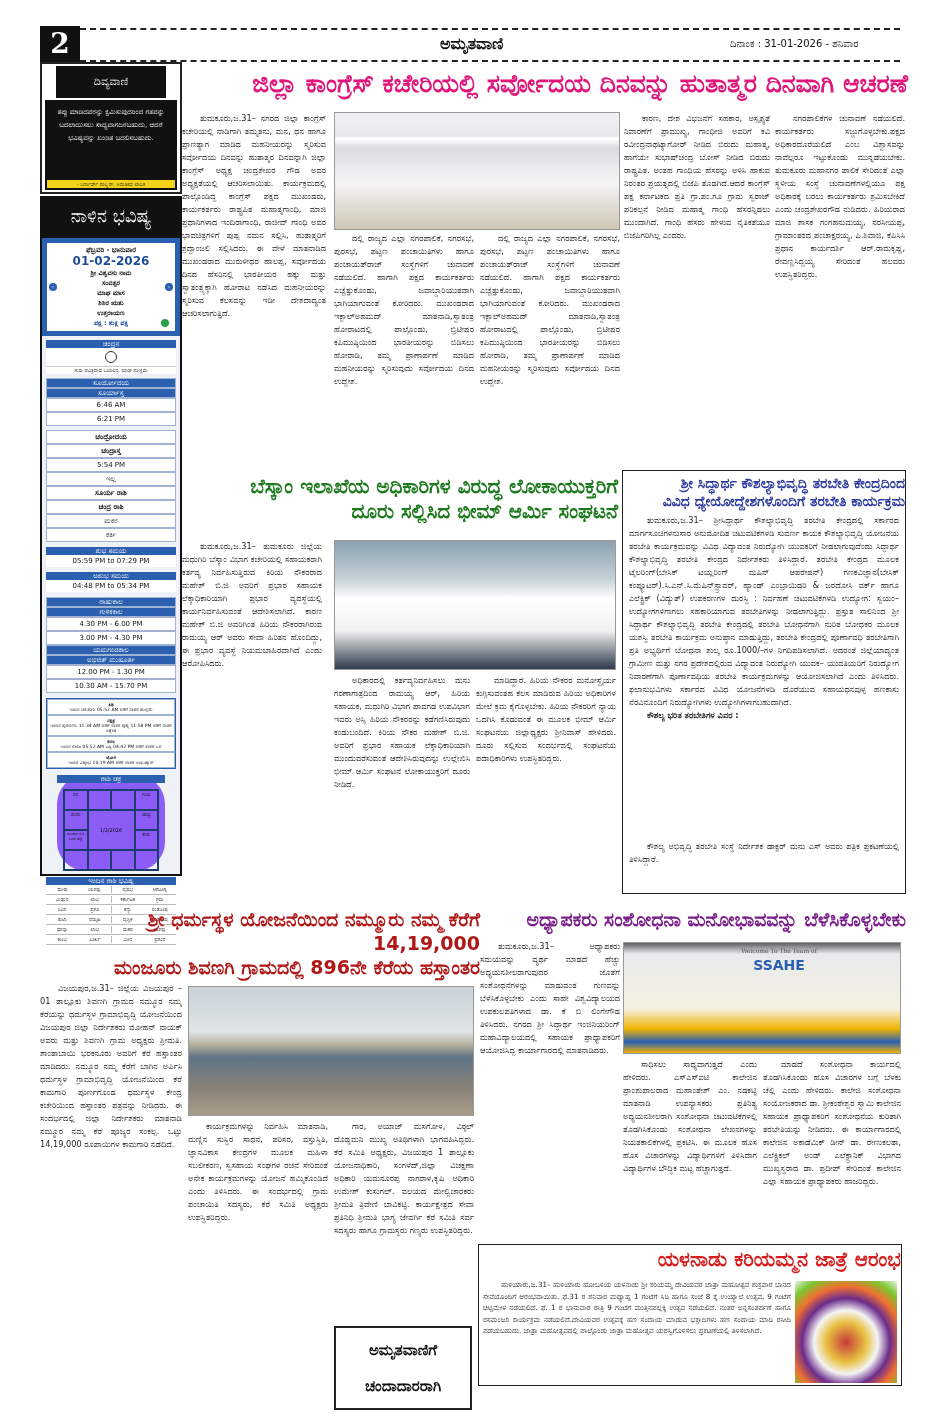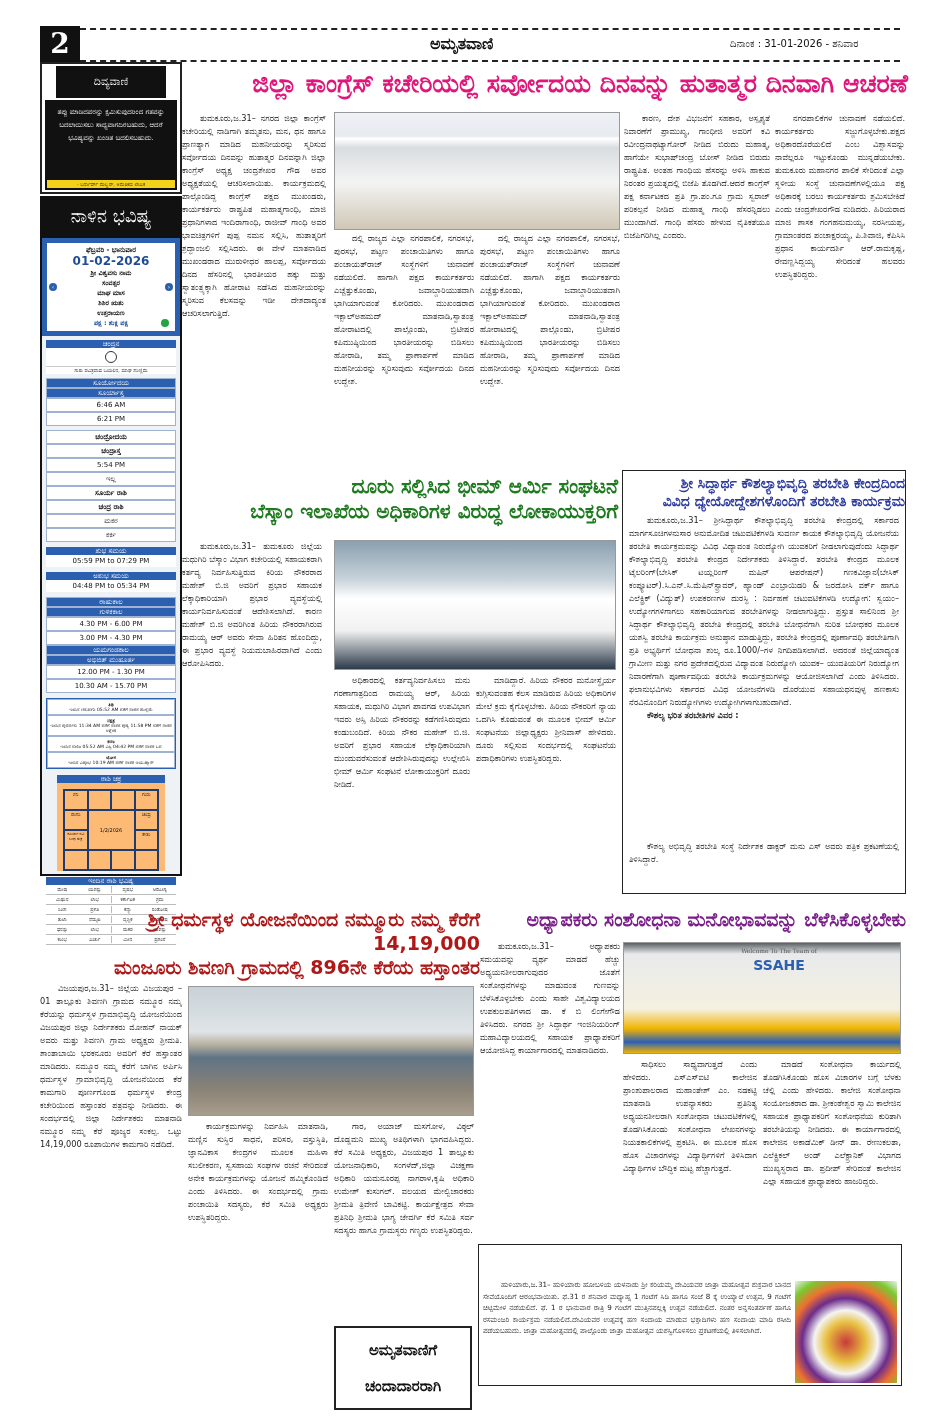--- a/index.html
+++ b/index.html
@@ -1,20 +1,20 @@
 <!DOCTYPE html>
 <html><head>
 <meta charset="utf-8">
 <style>
   * { box-sizing: border-box; margin: 0; padding: 0; }
   body { width: 945px; height: 1418px; background: #fff; font-family: "DejaVu Sans", sans-serif; color: #111; position: relative; overflow: hidden; }
   .abs { position: absolute; }
   .dash { border-top: 2px dashed #222; }
   .pageno { left: 40px; top: 26px; width: 40px; height: 36px; background: #111; color: #fff; font: bold 28px "DejaVu Serif", serif; text-align: center; line-height: 36px; }
-  .masthead { left: 430px; top: 34px; font: bold 16px "DejaVu Sans", sans-serif; text-align: right; }
+  .masthead { left: 440px; top: 34px; font: bold 16px "DejaVu Sans", sans-serif; text-align: right; }
   .dateline { left: 730px; top: 38px; font-size: 10px; }
   .head { font-weight: bold; text-align: right; line-height: 1.25; }
   .col { font-size: 8.2px; line-height: 13px; text-align: justify; color: #222; overflow: hidden; }
   .col p { text-indent: 18px; }
   .photo { background: linear-gradient(160deg,#cfd6dc,#8d99a3 40%,#e8e2d6 60%,#6c7a83); border: 1px solid #999; }
   .boxed { border: 1.5px solid #222; }
   .side { left: 40px; width: 142px; }
   .blk { background: #111; color: #fff; }
   .blue { background: #2b5fb0; color: #fff; font-size: 7px; text-align: center; }
   .cell { font-size: 7px; text-align: center; padding: 2px; }
@@ -95,21 +95,21 @@
     <div class="blue">ಅಭಿಜಿತ್ ಮುಹೂರ್ತ</div>
     <div class="cell">12.00 PM - 1.30 PM</div>
     <div class="cell">10.30 AM - 15.70 PM</div>
   </div>
   <div class="grid2" style="margin:5px 4px 0;background:#fff;border:1px solid #2b5fb0;">
     <div class="cell" style="font-size:4.5px;"><b>ತಿಥಿ</b><br><span>ಇಂದಿನ ಚತುರ್ದಶಿ 05:52 AM ವರೆಗೆ ನಂತರ ಹುಣ್ಣಿಮೆ</span></div>
     <div class="cell" style="font-size:4.5px;"><b>ನಕ್ಷತ್ರ</b><br><span>ಇಂದಿನ ಪುನರ್ವಸು 11:34 AM ವರೆಗೆ ನಂತರ ಪುಷ್ಯ 11:58 PM ವರೆಗೆ ನಂತರ ಆಶ್ಲೇಷ</span></div>
     <div class="cell" style="font-size:4.5px;"><b>ಕರಣ</b><br><span>ಇಂದಿನ ವಣಿಜ 05:52 AM ವಿಷ್ಟಿ 04:42 PM ವರೆಗೆ ನಂತರ ಬವ</span></div>
     <div class="cell" style="font-size:4.5px;"><b>ಯೋಗ</b><br><span>ಇಂದಿನ ವಿಷ್ಕಂಭ 10:19 AM ವರೆಗೆ ನಂತರ ಆಯುಷ್ಮಾನ್</span></div>
   </div>
-  <div style="margin:6px 15px 0;background:#fdba74;">
+  <div style="margin:6px 15px 0;background:#8b5cf6;border-radius:29px;">
     <div class="blue">ರಾಶಿ ಚಕ್ರ</div>
     <div style="margin:6px auto;width:96px;height:82px;display:grid;grid-template-columns:repeat(4,1fr);grid-template-rows:repeat(4,1fr);border:1px solid #1e3c70;font-size:5px;">
       <div style="border:0.5px solid #1e3c70;text-align:center;">ಶನಿ</div>
       <div style="border:0.5px solid #1e3c70;"></div>
         <div style="border:0.5px solid #1e3c70;"></div>
       <div style="border:0.5px solid #1e3c70;text-align:center;">ಗುರು</div>
       <div style="border:0.5px solid #1e3c70;text-align:center;">ರಾಹು</div>
       <div style="grid-column:2/4;grid-row:2/4;border:0.5px solid #1e3c70;display:flex;align-items:center;justify-content:center;">1/2/2026</div>
       <div style="border:0.5px solid #1e3c70;text-align:center;">ಚಂದ್ರ</div>
       <div style="border:0.5px solid #1e3c70;text-align:center;font-size:4px;">ಸೂರ್ಯ ರವಿ ಬುಧ ಶುಕ್ರ</div>
@@ -175,22 +175,22 @@
     <p>ದಲ್ಲಿ ರಾಜ್ಯದ ಎಲ್ಲಾ ನಗರಪಾಲಿಕೆ, ನಗರಸಭೆ, ಪುರಸಭೆ, ಪಟ್ಟಣ ಪಂಚಾಯಿತಿಗಳು ಹಾಗೂ ಪಂಚಾಯತ್‌ರಾಜ್ ಸಂಸ್ಥೆಗಳಿಗೆ ಚುನಾವಣೆ ನಡೆಯಲಿದೆ. ಹಾಗಾಗಿ ಪಕ್ಷದ ಕಾರ್ಯಕರ್ತರು ಎಚ್ಚೆತ್ತುಕೊಂಡು, ಜವಾಬ್ದಾರಿಯುತವಾಗಿ ಭಾಗಿಯಾಗುವಂತೆ ಕೋರಿದರು. ಮುಖಂಡರಾದ ಇಕ್ಬಾಲ್‌ಅಹಮದ್ ಮಾತನಾಡಿ,ಸ್ವಾತಂತ್ರ ಹೋರಾಟದಲ್ಲಿ ಪಾಲ್ಗೊಂಡು, ಬ್ರಿಟೀಷರ ಕಪಿಮುಷ್ಠಿಯಿಂದ ಭಾರತೀಯರನ್ನು ಬಿಡಿಸಲು ಹೋರಾಡಿ, ತಮ್ಮ ಪ್ರಾಣಾರ್ಪಣೆ ಮಾಡಿದ ಮಹನೀಯರನ್ನು ಸ್ಮರಿಸುವುದು ಸರ್ವೋದಯ ದಿನದ ಉದ್ದೇಶ.</p>
   </div>
 <div class="abs col" style="left:624px;top:112px;width:146px;height:352px;">
     <p>ಕಾರಣ, ದೇಶ ವಿಭಜನೆಗೆ ಸಹಕಾರ, ಅಸ್ಪೃಶ್ಯತೆ ನಿವಾರಣೆಗೆ ಪ್ರಾಮುಖ್ಯ, ಗಾಂಧೀಜಿ ಅವರಿಗೆ ಕವಿ ರವೀಂದ್ರನಾಥಟ್ಯಾಗೋರ್ ನೀಡಿದ ಬಿರುದು ಮಹಾತ್ಮ, ಹಾಗೆಯೇ ಸುಭಾಷ್‌ಚಂದ್ರ ಬೋಸ್ ನೀಡಿದ ಬಿರುದು ರಾಷ್ಟ್ರಪಿತ. ಅಂತಹ ಗಾಂಧಿಯ ಹೆಸರನ್ನು ಅಳಿಸಿ ಹಾಕುವ ನಿರಂತರ ಪ್ರಯತ್ನದಲ್ಲಿ ಬಿಜೆಪಿ ತೊಡಗಿದೆ.ಆದರೆ ಕಾಂಗ್ರೆಸ್ ಪಕ್ಷ ಕರ್ನಾಟಕದ ಪ್ರತಿ ಗ್ರಾ.ಪಂ.ಗೂ ಗ್ರಾಮ ಸ್ವರಾಜ್ ಪರಿಕಲ್ಪನೆ ನೀಡಿದ ಮಹಾತ್ಮ ಗಾಂಧಿ ಹೆಸರನ್ನಿಡಲು ಮುಂದಾಗಿದೆ. ಗಾಂಧಿ ಹೆಸರು ಹೇಳುವ ನೈತಿಕತೆಯೂ ಬಿಜೆಪಿಗರಿಗಿಲ್ಲ ಎಂದರು.</p>
   </div>
 <div class="abs col" style="left:775px;top:112px;width:130px;height:352px;">
     <p>ನಗರಪಾಲಿಕೆಗಳ ಚುನಾವಣೆ ನಡೆಯಲಿದೆ. ಕಾರ್ಯಕರ್ತರು ಸಜ್ಜುಗೊಳ್ಳಬೇಕು.ಪಕ್ಷದ ಅಧಿಕಾರದೊರೆಯಲಿದೆ ಎಂಬ ವಿಶ್ವಾಸವನ್ನು ನಾವೆಲ್ಲರೂ ಇಟ್ಟುಕೊಂಡು ಮುನ್ನಡೆಯಬೇಕು. ತುಮಕೂರು ಮಹಾನಗರ ಪಾಲಿಕೆ ಸೇರಿದಂತೆ ಎಲ್ಲಾ ಸ್ಥಳೀಯ ಸಂಸ್ಥೆ ಚುನಾವಣೆಗಳಲ್ಲಿಯೂ ಪಕ್ಷ ಅಧಿಕಾರಕ್ಕೆ ಬರಲು ಕಾರ್ಯಕರ್ತರು ಶ್ರಮಿಸಬೇಕಿದೆ ಎಂದು ಚಂದ್ರಶೇಖರಗೌಡ ನುಡಿದರು. ಹಿರಿಯರಾದ ಮಾಜಿ ಶಾಸಕ ಗಂಗಹನುಮಯ್ಯ, ನರಸೀಯಪ್ಪ, ಗ್ರಾಮಾಂತರದ ಪಂಚಾಕ್ಷರಯ್ಯ, ಪಿ.ಶಿವಾಜಿ, ಕೆಪಿಸಿಸಿ ಪ್ರಧಾನ ಕಾರ್ಯದರ್ಶಿ ಆರ್.ರಾಮಕೃಷ್ಣ, ರೇವಣ್ಣಸಿದ್ದಯ್ಯ ಸೇರಿದಂತೆ ಹಲವರು ಉಪಸ್ಥಿತರಿದ್ದರು.</p>
   </div>
 
 <div class="abs head" style="left:182px;top:474px;width:436px;font-size:20px;color:#1e7a1e;">
+  <div>ಬೆಸ್ಕಾಂ ಇಲಾಖೆಯ ಅಧಿಕಾರಿಗಳ ವಿರುದ್ಧ ಲೋಕಾಯುಕ್ತರಿಗೆ</div>
   <div>ದೂರು ಸಲ್ಲಿಸಿದ ಭೀಮ್ ಆರ್ಮಿ ಸಂಘಟನೆ</div>
-  <div>ಬೆಸ್ಕಾಂ ಇಲಾಖೆಯ ಅಧಿಕಾರಿಗಳ ವಿರುದ್ಧ ಲೋಕಾಯುಕ್ತರಿಗೆ</div>
 </div>
 <div class="abs col" style="left:182px;top:540px;width:140px;height:332px;">
     <p>ತುಮಕೂರು,ಜ.31– ತುಮಕೂರು ಜಿಲ್ಲೆಯ ಮಧುಗಿರಿ ಬೆಸ್ಕಾಂ ವಿಭಾಗ ಕಚೇರಿಯಲ್ಲಿ ಸಹಾಯಕರಾಗಿ ಕರ್ತವ್ಯ ನಿರ್ವಹಿಸುತ್ತಿರುವ ಕಿರಿಯ ನೌಕರರಾದ ಮಹೇಶ್ ಬಿ.ಜಿ ಅವರಿಗೆ ಪ್ರಭಾರ ಸಹಾಯಕ ಲೆಕ್ಕಾಧಿಕಾರಿಯಾಗಿ ಪ್ರಭಾರ ವ್ಯವಸ್ಥೆಯಲ್ಲಿ ಕಾರ್ಯನಿರ್ವಹಿಸುವಂತೆ ಆದೇಶಿಸಲಾಗಿದೆ. ಕಾರಣ ಮಹೇಶ್ ಬಿ.ಜಿ ಅವರಿಗಿಂತ ಹಿರಿಯ ನೌಕರರಾಗಿರುವ ರಾಮಯ್ಯ ಆರ್ ಅವರು ಸೇವಾ ಹಿರಿತನ ಹೊಂದಿದ್ದು, ಈ ಪ್ರಭಾರ ವ್ಯವಸ್ಥೆ ನಿಯಮಬಾಹಿರವಾಗಿದೆ ಎಂದು ಆರೋಪಿಸಿದರು.</p>
   </div>
 <div class="abs photo" style="left:334px;top:540px;width:282px;height:130px;background:linear-gradient(180deg,#8aa0b0 0,#c8d3da 30%,#fff 45%,#f1f1f1 70%,#2d3b4b 100%);"></div>
 <div class="abs col" style="left:334px;top:674px;width:136px;height:198px;">
     <p>ಅಧಿಕಾರದಲ್ಲಿ ಕರ್ತವ್ಯನಿರ್ವಹಿಸಲು ಮನು ಗರಣಾಗಾತ್ರದಿಂದ ರಾಮಯ್ಯ ಆರ್, ಹಿರಿಯ ಸಹಾಯಕ, ಮಧುಗಿರಿ ವಿಭಾಗ ಪಾವಗಡ ಉಪವಿಭಾಗ ಇವರು ಅಸ್ಸಿ ಹಿರಿಯ ನೌಕರರನ್ನು ಕಡೆಗಣಿಸಿರುವುದು ಕಂಡುಬಂದಿದೆ. ಕಿರಿಯ ನೌಕರ ಮಹೇಶ್ ಬಿ.ಜಿ. ಅವರಿಗೆ ಪ್ರಭಾರ ಸಹಾಯಕ ಲೆಕ್ಕಾಧಿಕಾರಿಯಾಗಿ ಮುಂದುವರೆಸುವಂತೆ ಆದೇಶಿಸಿರುವುದನ್ನು ಉಲ್ಲೇಖಿಸಿ ಭೀಮ್ ಆರ್ಮಿ ಸಂಘಟನೆ ಲೋಕಾಯುಕ್ತರಿಗೆ ದೂರು ನೀಡಿದೆ.</p>
   </div>
 <div class="abs col" style="left:476px;top:674px;width:140px;height:198px;">
     <p>ಮಾಡಿದ್ದಾರೆ. ಹಿರಿಯ ನೌಕರರ ಮನೋಸ್ಥೈರ್ಯ ಕುಗ್ಗಿಸುವಂತಹ ಕೆಲಸ ಮಾಡಿರುವ ಹಿರಿಯ ಅಧಿಕಾರಿಗಳ ಮೇಲೆ ಕ್ರಮ ಕೈಗೊಳ್ಳಬೇಕು. ಹಿರಿಯ ನೌಕರರಿಗೆ ನ್ಯಾಯ ಒದಗಿಸಿ ಕೊಡುವಂತೆ ಈ ಮೂಲಕ ಭೀಮ್ ಆರ್ಮಿ ಸಂಘಟನೆಯ ಜಿಲ್ಲಾಧ್ಯಕ್ಷರು ಶ್ರೀನಿವಾಸ್ ಹೇಳಿದರು. ದೂರು ಸಲ್ಲಿಸುವ ಸಂದರ್ಭದಲ್ಲಿ ಸಂಘಟನೆಯ ಪದಾಧಿಕಾರಿಗಳು ಉಪಸ್ಥಿತರಿದ್ದರು.</p>
@@ -239,17 +239,18 @@
   <div style="position:absolute;left:70px;top:14px;width:170px;text-align:center;font:bold 14px 'DejaVu Sans',sans-serif;color:#2b5fb0;">SSAHE</div>
 </div>
 <div class="abs col" style="left:623px;top:1058px;width:134px;height:182px;">
     <p>ಸಾಧಿಸಲು ಸಾಧ್ಯವಾಗುತ್ತದೆ ಎಂದು ಹೇಳಿದರು. ಎಸ್‌ಎಸ್‌ಐಟಿ ಕಾಲೇಜಿನ ಪ್ರಾಂಶುಪಾಲರಾದ ಮಹಾಂತೇಶ್ ಎಂ. ನಡಕಟ್ಟಿ ಮಾತನಾಡಿ ಉಪನ್ಯಾಸಕರು ಪ್ರತಿನಿತ್ಯ ಅಧ್ಯಯನಶೀಲರಾಗಿ ಸಂಶೋಧನಾ ಚಟುವಟಿಕೆಗಳಲ್ಲಿ ತೊಡಗಿಸಿಕೊಂಡು ಸಂಶೋಧನಾ ಲೇಖನಗಳನ್ನು ನಿಯತಕಾಲಿಕೆಗಳಲ್ಲಿ ಪ್ರಕಟಿಸಿ. ಈ ಮೂಲಕ ಹೊಸ ಹೊಸ ವಿಚಾರಗಳನ್ನು ವಿದ್ಯಾರ್ಥಿಗಳಿಗೆ ತಿಳಿಸಿದಾಗ ವಿದ್ಯಾರ್ಥಿಗಳ ಬೌದ್ಧಿಕ ಮಟ್ಟ ಹೆಚ್ಚಾಗುತ್ತದೆ.</p>
   </div>
 <div class="abs col" style="left:763px;top:1058px;width:138px;height:182px;">
     <p>ಮಾಡದೆ ಸಂಶೋಧನಾ ಕಾರ್ಯದಲ್ಲಿ ತೊಡಗಿಸಿಕೊಂಡು ಹೊಸ ವಿಚಾರಗಳ ಬಗ್ಗೆ ಬೆಳಕು ಚೆಲ್ಲಿ ಎಂದು ಹೇಳಿದರು. ಕಾಲೇಜಿ ಸಂಶೋಧನಾ ಸಂಯೋಜಕರಾದ ಡಾ. ಶ್ರೀಕಂಠೇಶ್ವರ ಸ್ವಾಮಿ ಕಾಲೇಜಿನ ಸಹಾಯಕ ಪ್ರಾಧ್ಯಾಪಕರಿಗೆ ಸಂಶೋಧನೆಯ ಕುರಿತಾಗಿ ತರಬೇತಿಯನ್ನು ನೀಡಿದರು. ಈ ಕಾರ್ಯಾಗಾರದಲ್ಲಿ ಕಾಲೇಜಿನ ಅಕಾಡೆಮಿಕ್ ಡೀನ್ ಡಾ. ರೇಣುಕಲತಾ, ಎಲೆಕ್ಟ್ರಿಕಲ್ ಅಂಡ್ ಎಲೆಕ್ಟ್ರಾನಿಕ್ ವಿಭಾಗದ ಮುಖ್ಯಸ್ಥರಾದ ಡಾ. ಪ್ರದೀಪ್ ಸೇರಿದಂತೆ ಕಾಲೇಜಿನ ಎಲ್ಲಾ ಸಹಾಯಕ ಪ್ರಾಧ್ಯಾಪಕರು ಹಾಜರಿದ್ದರು.</p>
   </div>
 
 <div class="abs boxed" style="left:478px;top:1244px;width:424px;height:142px;">
+  <div class="head" style="font-size:20px;color:#d42020;padding-top:2px;">ಯಳನಾಡು ಕರಿಯಮ್ಮನ ಜಾತ್ರೆ ಆರಂಭ</div>
   <div class="col" style="position:absolute;left:4px;top:34px;width:308px;height:104px;font-size:7.2px;line-height:11.6px;">
       <p>ಹುಳಿಯಾರು,ಜ.31– ಹುಳಿಯಾರು ಹೋಬಳಿಯ ಯಳನಾಡು ಶ್ರೀ ಕರಿಯಮ್ಮ ದೇವಿಯವರ ಜಾತ್ರಾ ಮಹೋತ್ಸವ ಶುಕ್ರವಾರ ಬಾನದ ಸೇವೆಯೊಂದಿಗೆ ಆರಂಭವಾಯಿತು. ಫೆ.31 ರ ಶನಿವಾರ ಮಧ್ಯಾಹ್ನ 1 ಗಂಟೆಗೆ ಸಿಡಿ ಹಾಗೂ ಸಂಜೆ 8 ಕ್ಕೆ ಉಯ್ಯಾಲೆ ಉತ್ಸವ, 9 ಗಂಟೆಗೆ ಚಿಟ್ಟಿಮೇಳ ನಡೆಯಲಿದೆ. ಫೆ. 1 ರ ಭಾನುವಾರ ರಾತ್ರಿ 9 ಗಂಟೆಗೆ ಮುತ್ತಿನಪಲ್ಲಕ್ಕಿ ಉತ್ಸವ ನಡೆಯಲಿದೆ. ನಂತರ ಅನ್ನಸಂತರ್ಪಣೆ ಹಾಗೂ ರಸಮಂಜರಿ ಕಾರ್ಯಕ್ರಮ ನಡೆಯಲಿದೆ.ದೇವಿಯವರ ಉತ್ಸವಕ್ಕೆ ಹಣ ಸಂದಾಯ ಮಾಡುವ ಭಕ್ತಾದಿಗಳು ಹಣ ಸಂದಾಯ ಮಾಡಿ ರಸೀದಿ ಪಡೆಯಬಹುದು. ಜಾತ್ರಾ ಮಹೋತ್ಸವದಲ್ಲಿ ಪಾಲ್ಗೊಂಡು ಜಾತ್ರಾ ಮಹೋತ್ಸವ ಯಶಸ್ವಿಗೊಳಿಸಲು ಪ್ರಕಟಣೆಯಲ್ಲಿ ತಿಳಿಸಲಾಗಿದೆ.</p>
     </div>
   <div style="position:absolute;right:4px;top:36px;width:102px;height:102px;background:radial-gradient(circle at 50% 60%,#c83a3a 0,#e8c040 25%,#f4f4f4 40%,#6c2c8c 55%,#f07030 70%,#7cc830 85%,#e8f2f0 100%);"></div>
 </div>
 
 </body></html>

